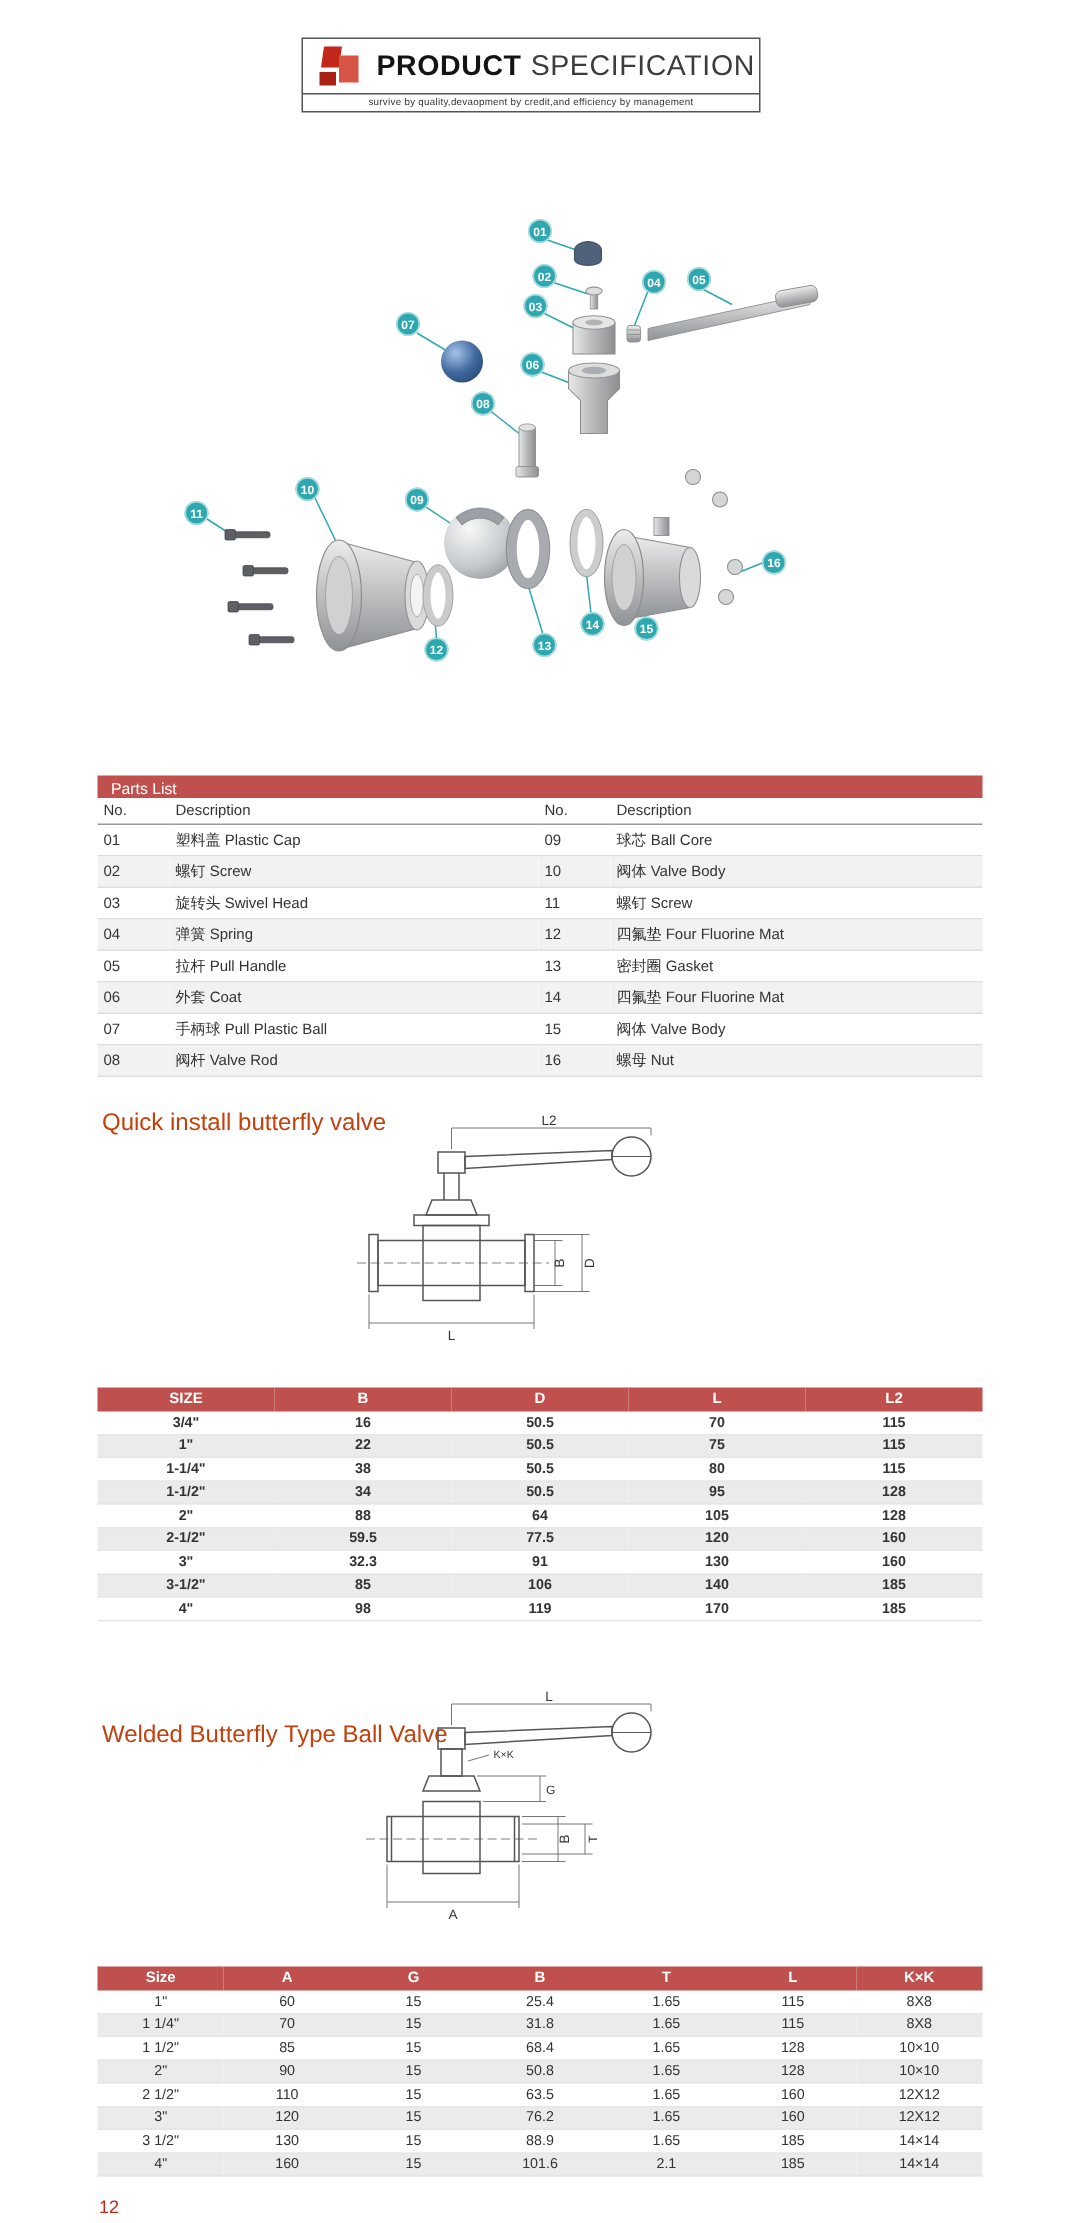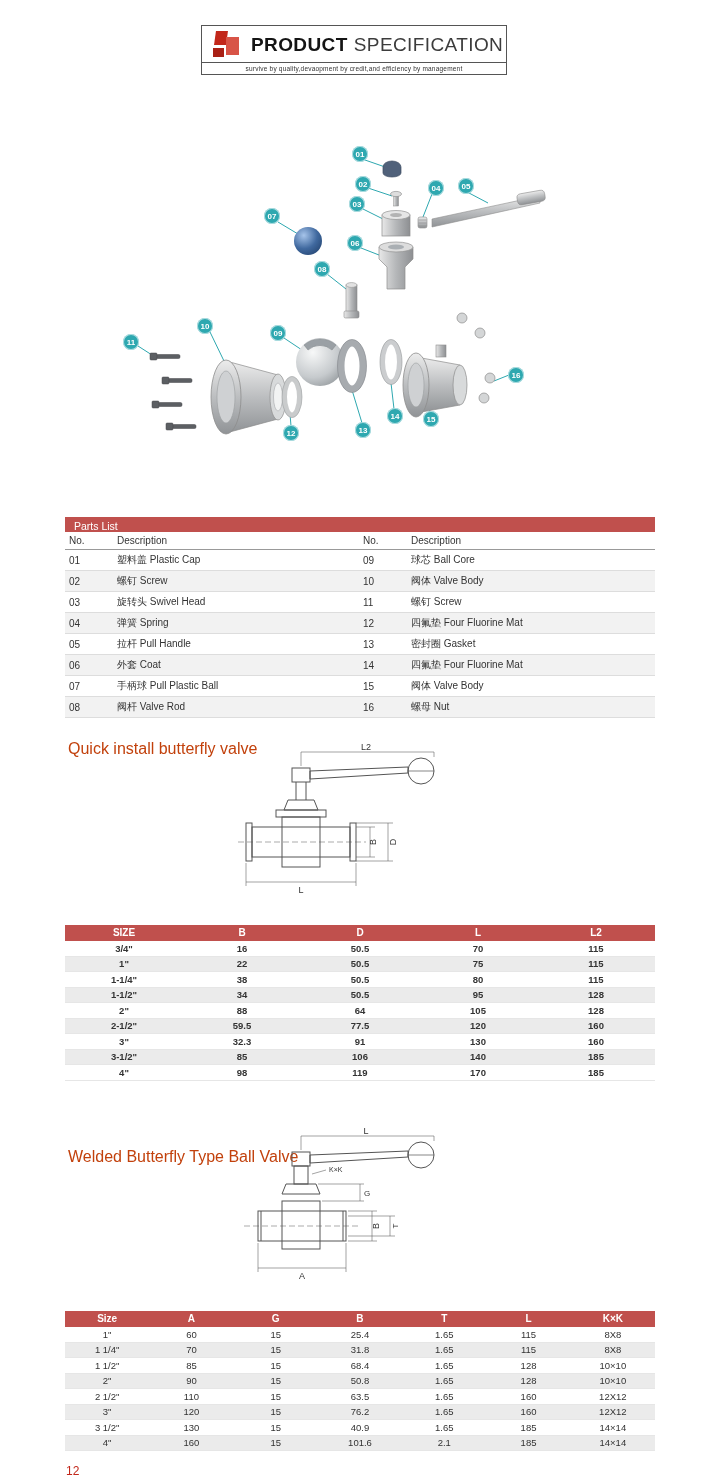--- a/index.html
+++ b/index.html
@@ -531,21 +531,21 @@
           <td>15</td>
           <td>76.2</td>
           <td>1.65</td>
           <td>160</td>
           <td>12X12</td>
         </tr>
         <tr>
           <td>3 1/2"</td>
           <td>130</td>
           <td>15</td>
-          <td>40.9</td>
+          <td>88.9</td>
           <td>1.65</td>
           <td>185</td>
           <td>14×14</td>
         </tr>
         <tr>
           <td>4"</td>
           <td>160</td>
           <td>15</td>
           <td>101.6</td>
           <td>2.1</td>

